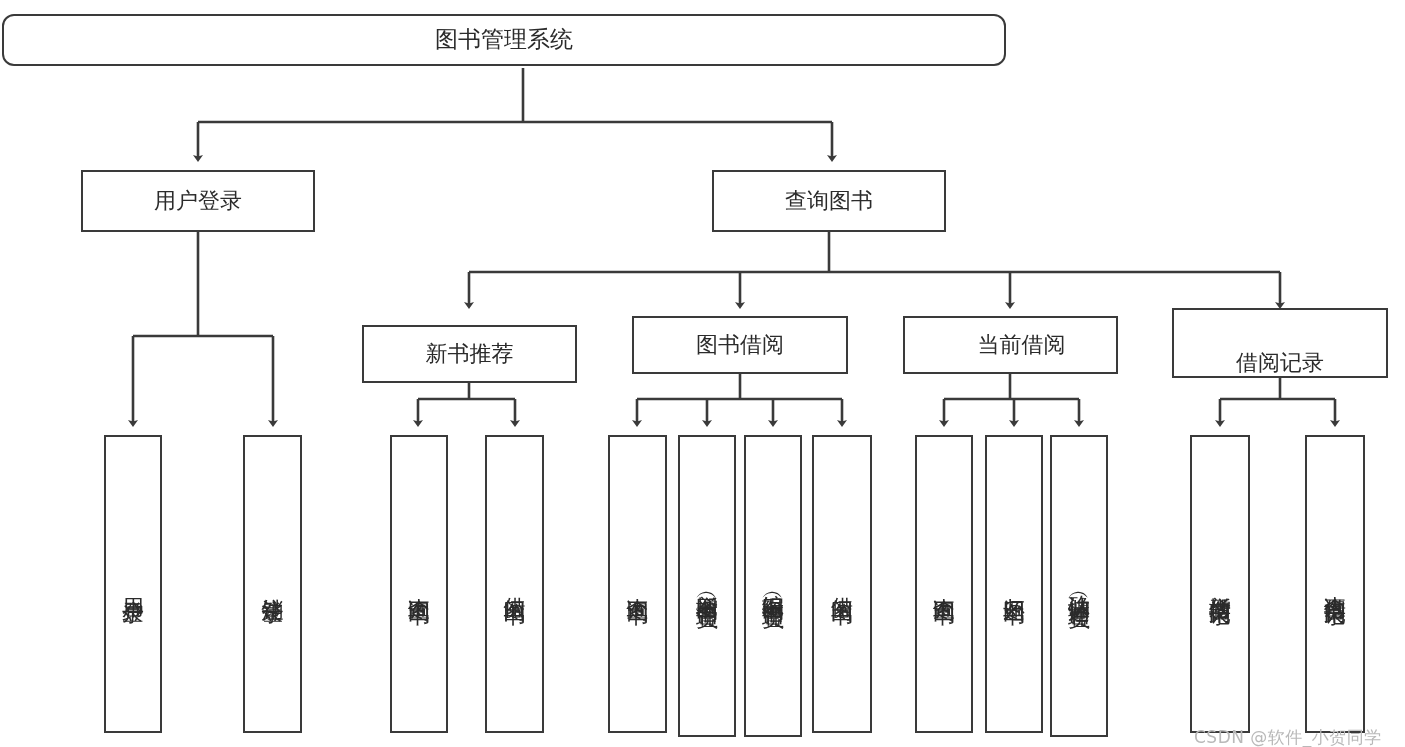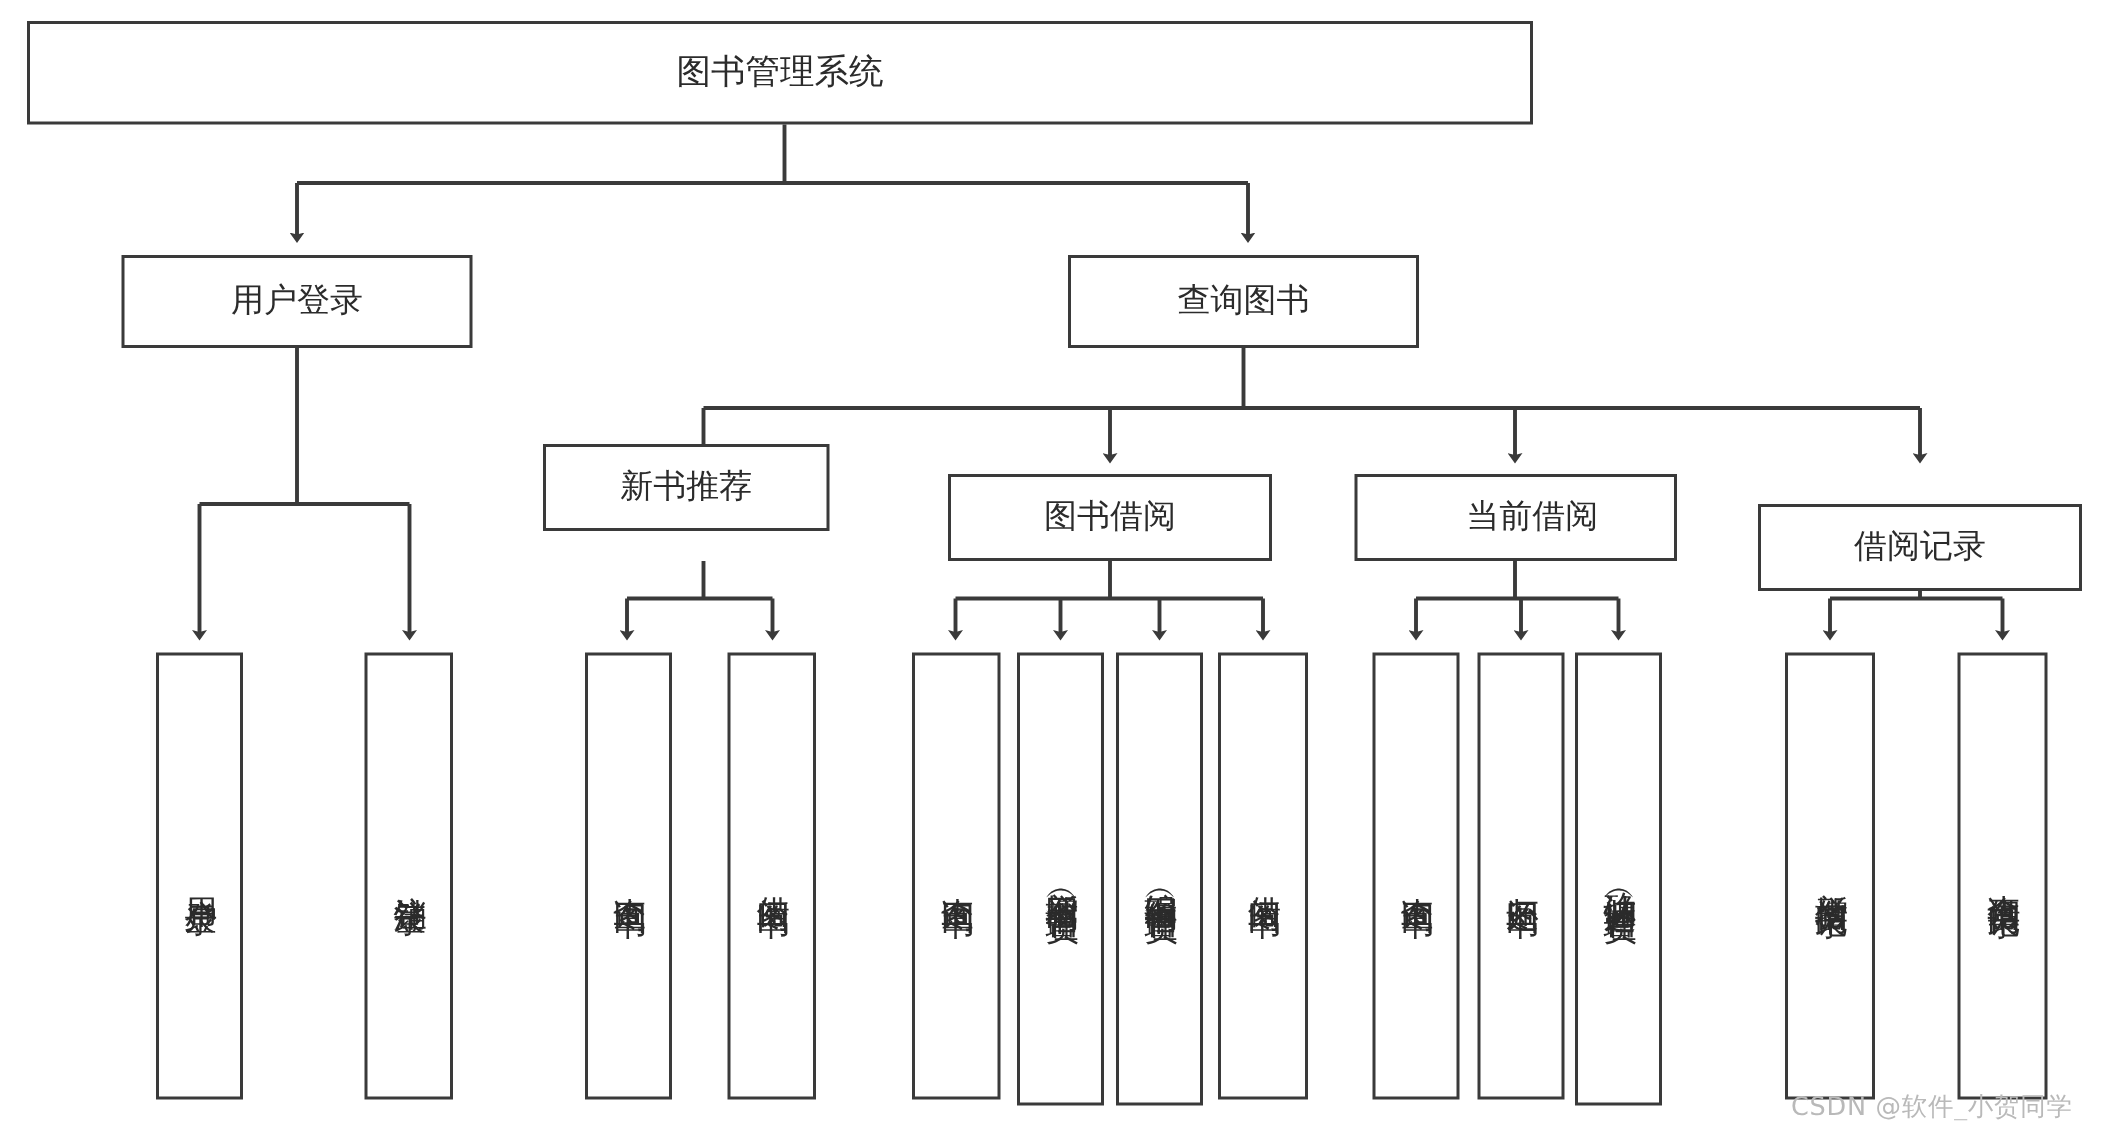--- a/index.html
+++ b/index.html
@@ -69,41 +69,41 @@
       <path d="M1014,399 L1014,423" marker-end="url(#arrow)"></path>
       <path d="M1079,399 L1079,423" marker-end="url(#arrow)"></path>
 
       <path d="M1280,374 L1280,399"></path>
       <path d="M1220,399 L1335,399"></path>
       <path d="M1220,399 L1220,423" marker-end="url(#arrow)"></path>
       <path d="M1335,399 L1335,423" marker-end="url(#arrow)"></path>
     </g>
   </svg>
 
-  <div class="node root h-node" style="left:18px;top:14px;width:1004px;height:69px;">
+  <div class="node root h-node" style="left:2px;top:14px;width:1004px;height:52px;border-radius:12px;">
     <span class="lbl">图书管理系统</span>
   </div>
 
   <div class="node h-node" style="left:81px;top:170px;width:234px;height:62px;">
     <span class="lbl">用户登录</span>
   </div>
   <div class="node h-node" style="left:712px;top:170px;width:234px;height:62px;">
     <span class="lbl">查询图书</span>
   </div>
 
-  <div class="node h-node" style="left:362px;top:296px;width:191px;height:58px;">
+  <div class="node h-node" style="left:362px;top:325px;width:215px;height:58px;">
     <span class="lbl">新书推荐</span>
   </div>
   <div class="node h-node" style="left:632px;top:316px;width:216px;height:58px;">
     <span class="lbl">图书借阅</span>
   </div>
   <div class="node h-node" style="left:903px;top:316px;width:215px;height:58px;padding-left:22px;">
     <span class="lbl">当前借阅</span>
   </div>
-  <div class="node h-node" style="left:1172px;top:336px;width:216px;height:58px;">
+  <div class="node h-node" style="left:1172px;top:308px;width:216px;height:70px;align-items:flex-end;">
     <span class="lbl">借阅记录</span>
   </div>
 
   <div class="node v-node" style="left:104px;top:435px;width:58px;height:298px;">
     <span class="lbl">用户登录</span>
   </div>
   <div class="node v-node" style="left:243px;top:435px;width:59px;height:298px;">
     <span class="lbl">注销登录</span>
   </div>
 

